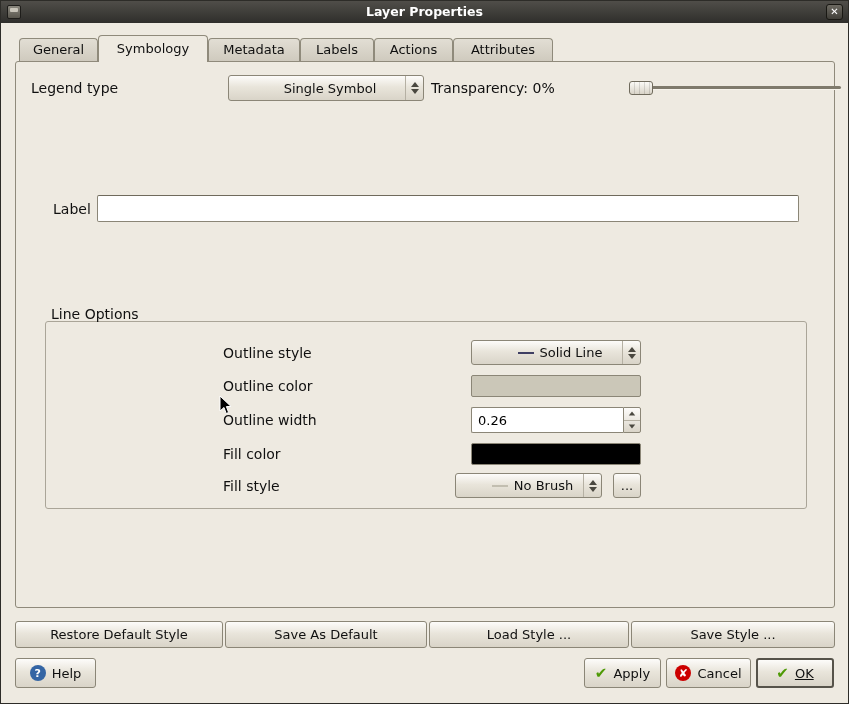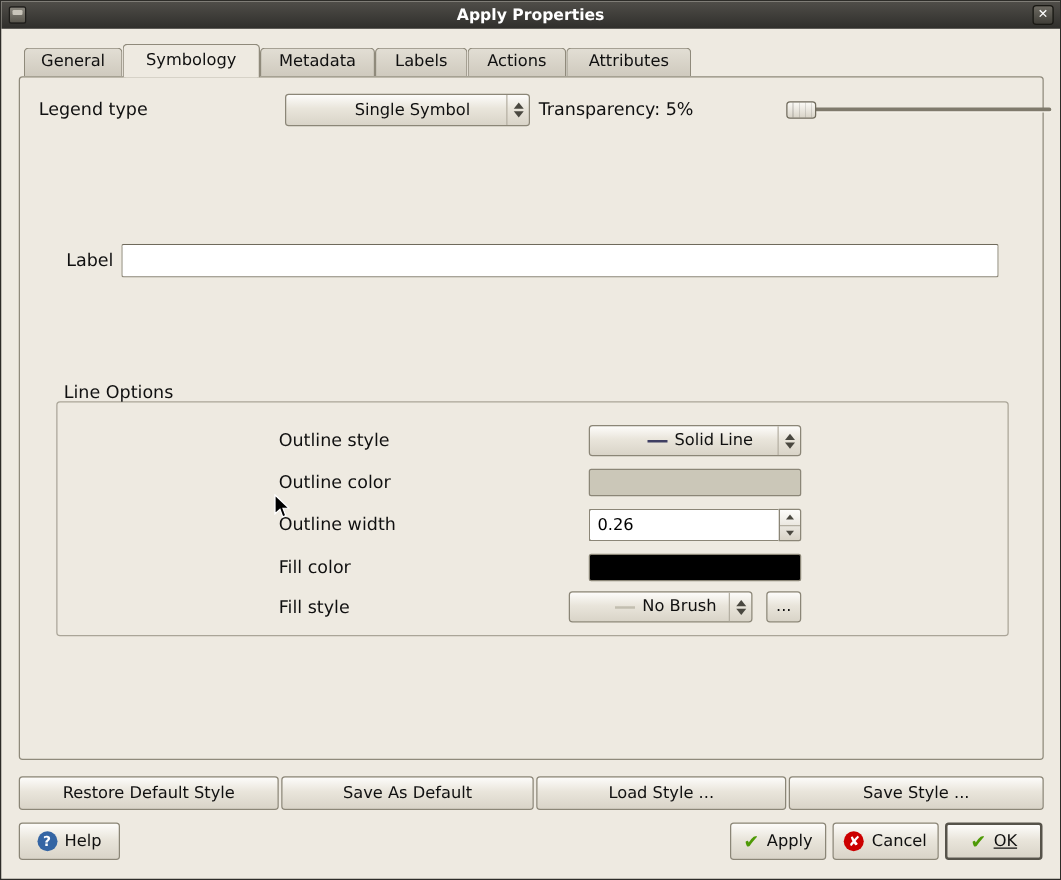--- a/index.html
+++ b/index.html
@@ -144,21 +144,21 @@
   .mnemonic { text-decoration: underline; }
   .cursor-svg { position:absolute; z-index:5; }
 </style>
 </head>
 <body>
 
 <div class="window">
 
   <div class="titlebar">
     <div class="window-icon"></div>
-    <div class="titlebar-title">Apply Properties</div>
+    <div class="titlebar-title">Layer Properties</div>
     <div class="close-btn">
       <span>✕</span>
     </div>
   </div>
 
   <div class="tab" style="left:18px; width:79px;">
     <span>General</span>
   </div>
   <div class="tab active" style="left:97px; width:110px;">
     <span>Symbology</span>
@@ -179,21 +179,21 @@
   <div class="panel"></div>
 
   <div class="lbl" style="left:30px; top:79px; font-size:14px;">Legend type</div>
   <div class="combo" style="left:227px; top:74px; width:196px; height:26px;">
     <span>Single Symbol</span>
     <span class="combo-arrows">
       <span class="tri-up"></span>
         <span class="tri-down"></span>
     </span>
   </div>
-  <div class="lbl" style="left:430px; top:79px; font-size:14px;">Transparency: 5%</div>
+  <div class="lbl" style="left:430px; top:79px; font-size:14px;">Transparency: 0%</div>
 
   <div class="slider-track" style="left:650px; top:85px; width:190px;"></div>
   <div class="slider-handle" style="left:628px; top:80px;"></div>
 
   <div class="lbl" style="left:52px; top:200px; font-size:14px;">Label</div>
   <input class="text-input" style="left: 96px; top: 194px; width: 702px; height: 27px;" value="">
 
   <div class="groupbox" style="left:44px; top:320px; width:762px; height:188px;"></div>
   <div class="lbl" style="left:50px; top:305px; font-size:14px;">Line Options</div>
 

